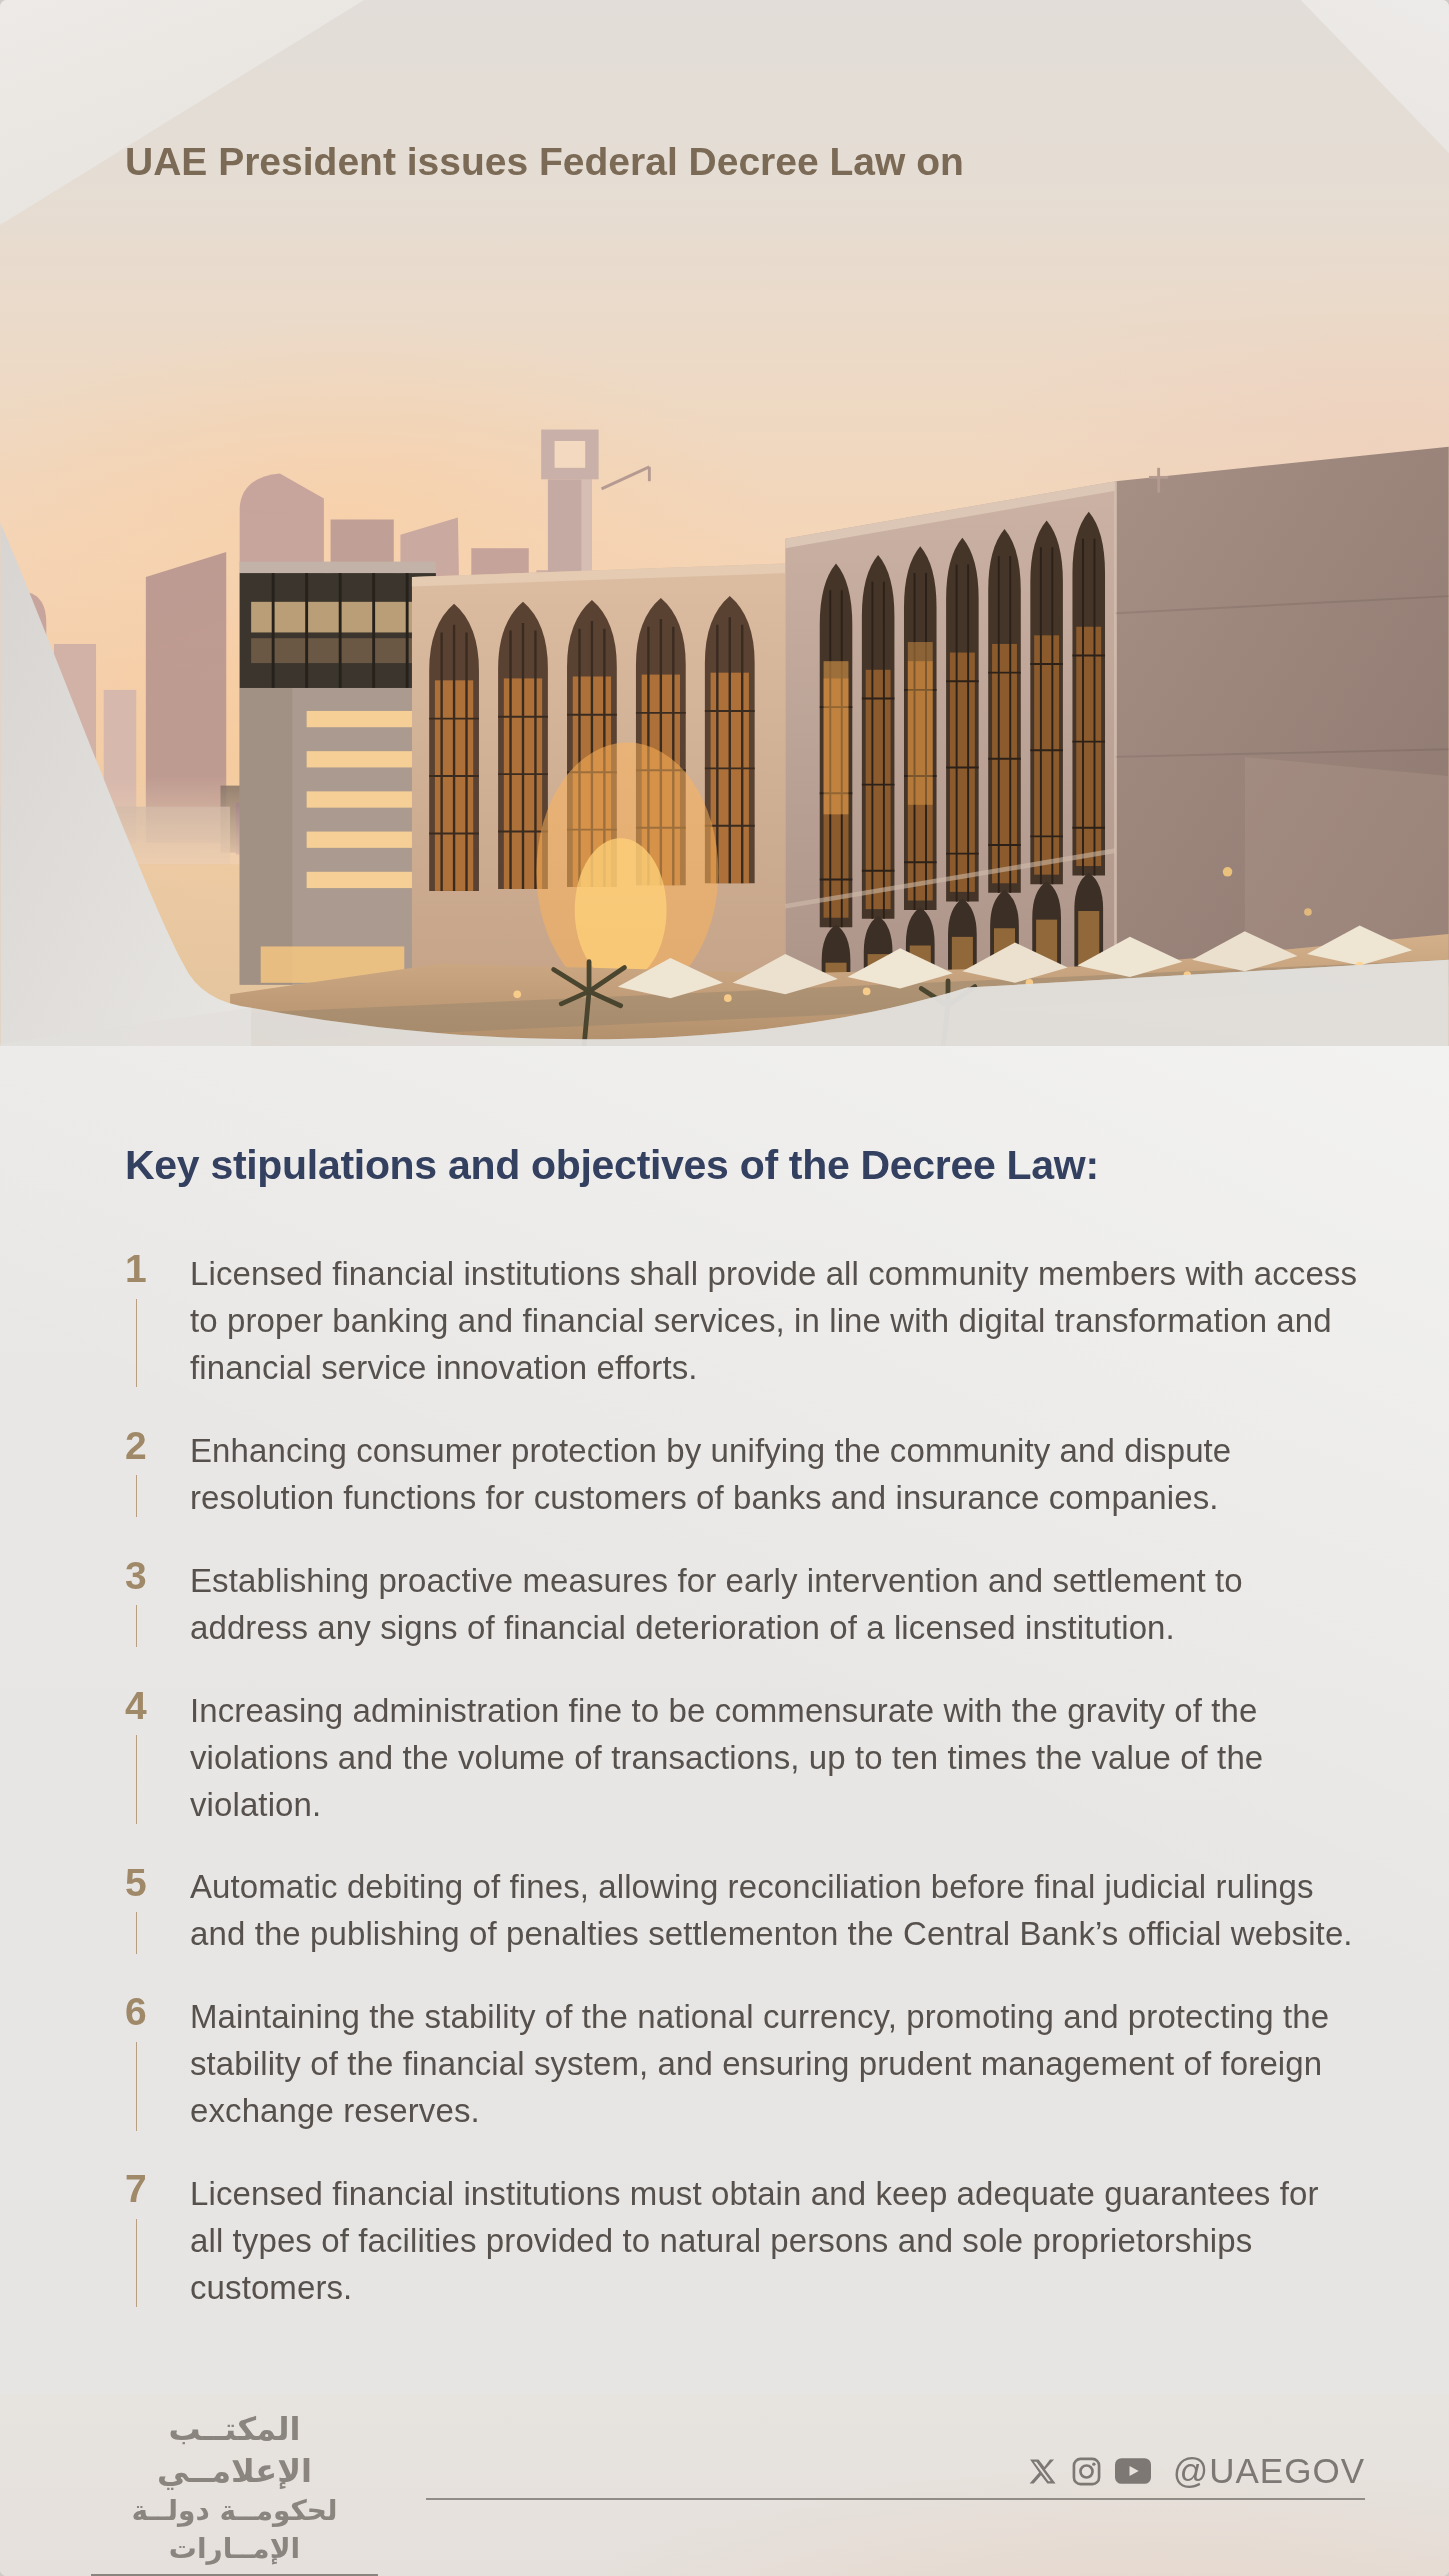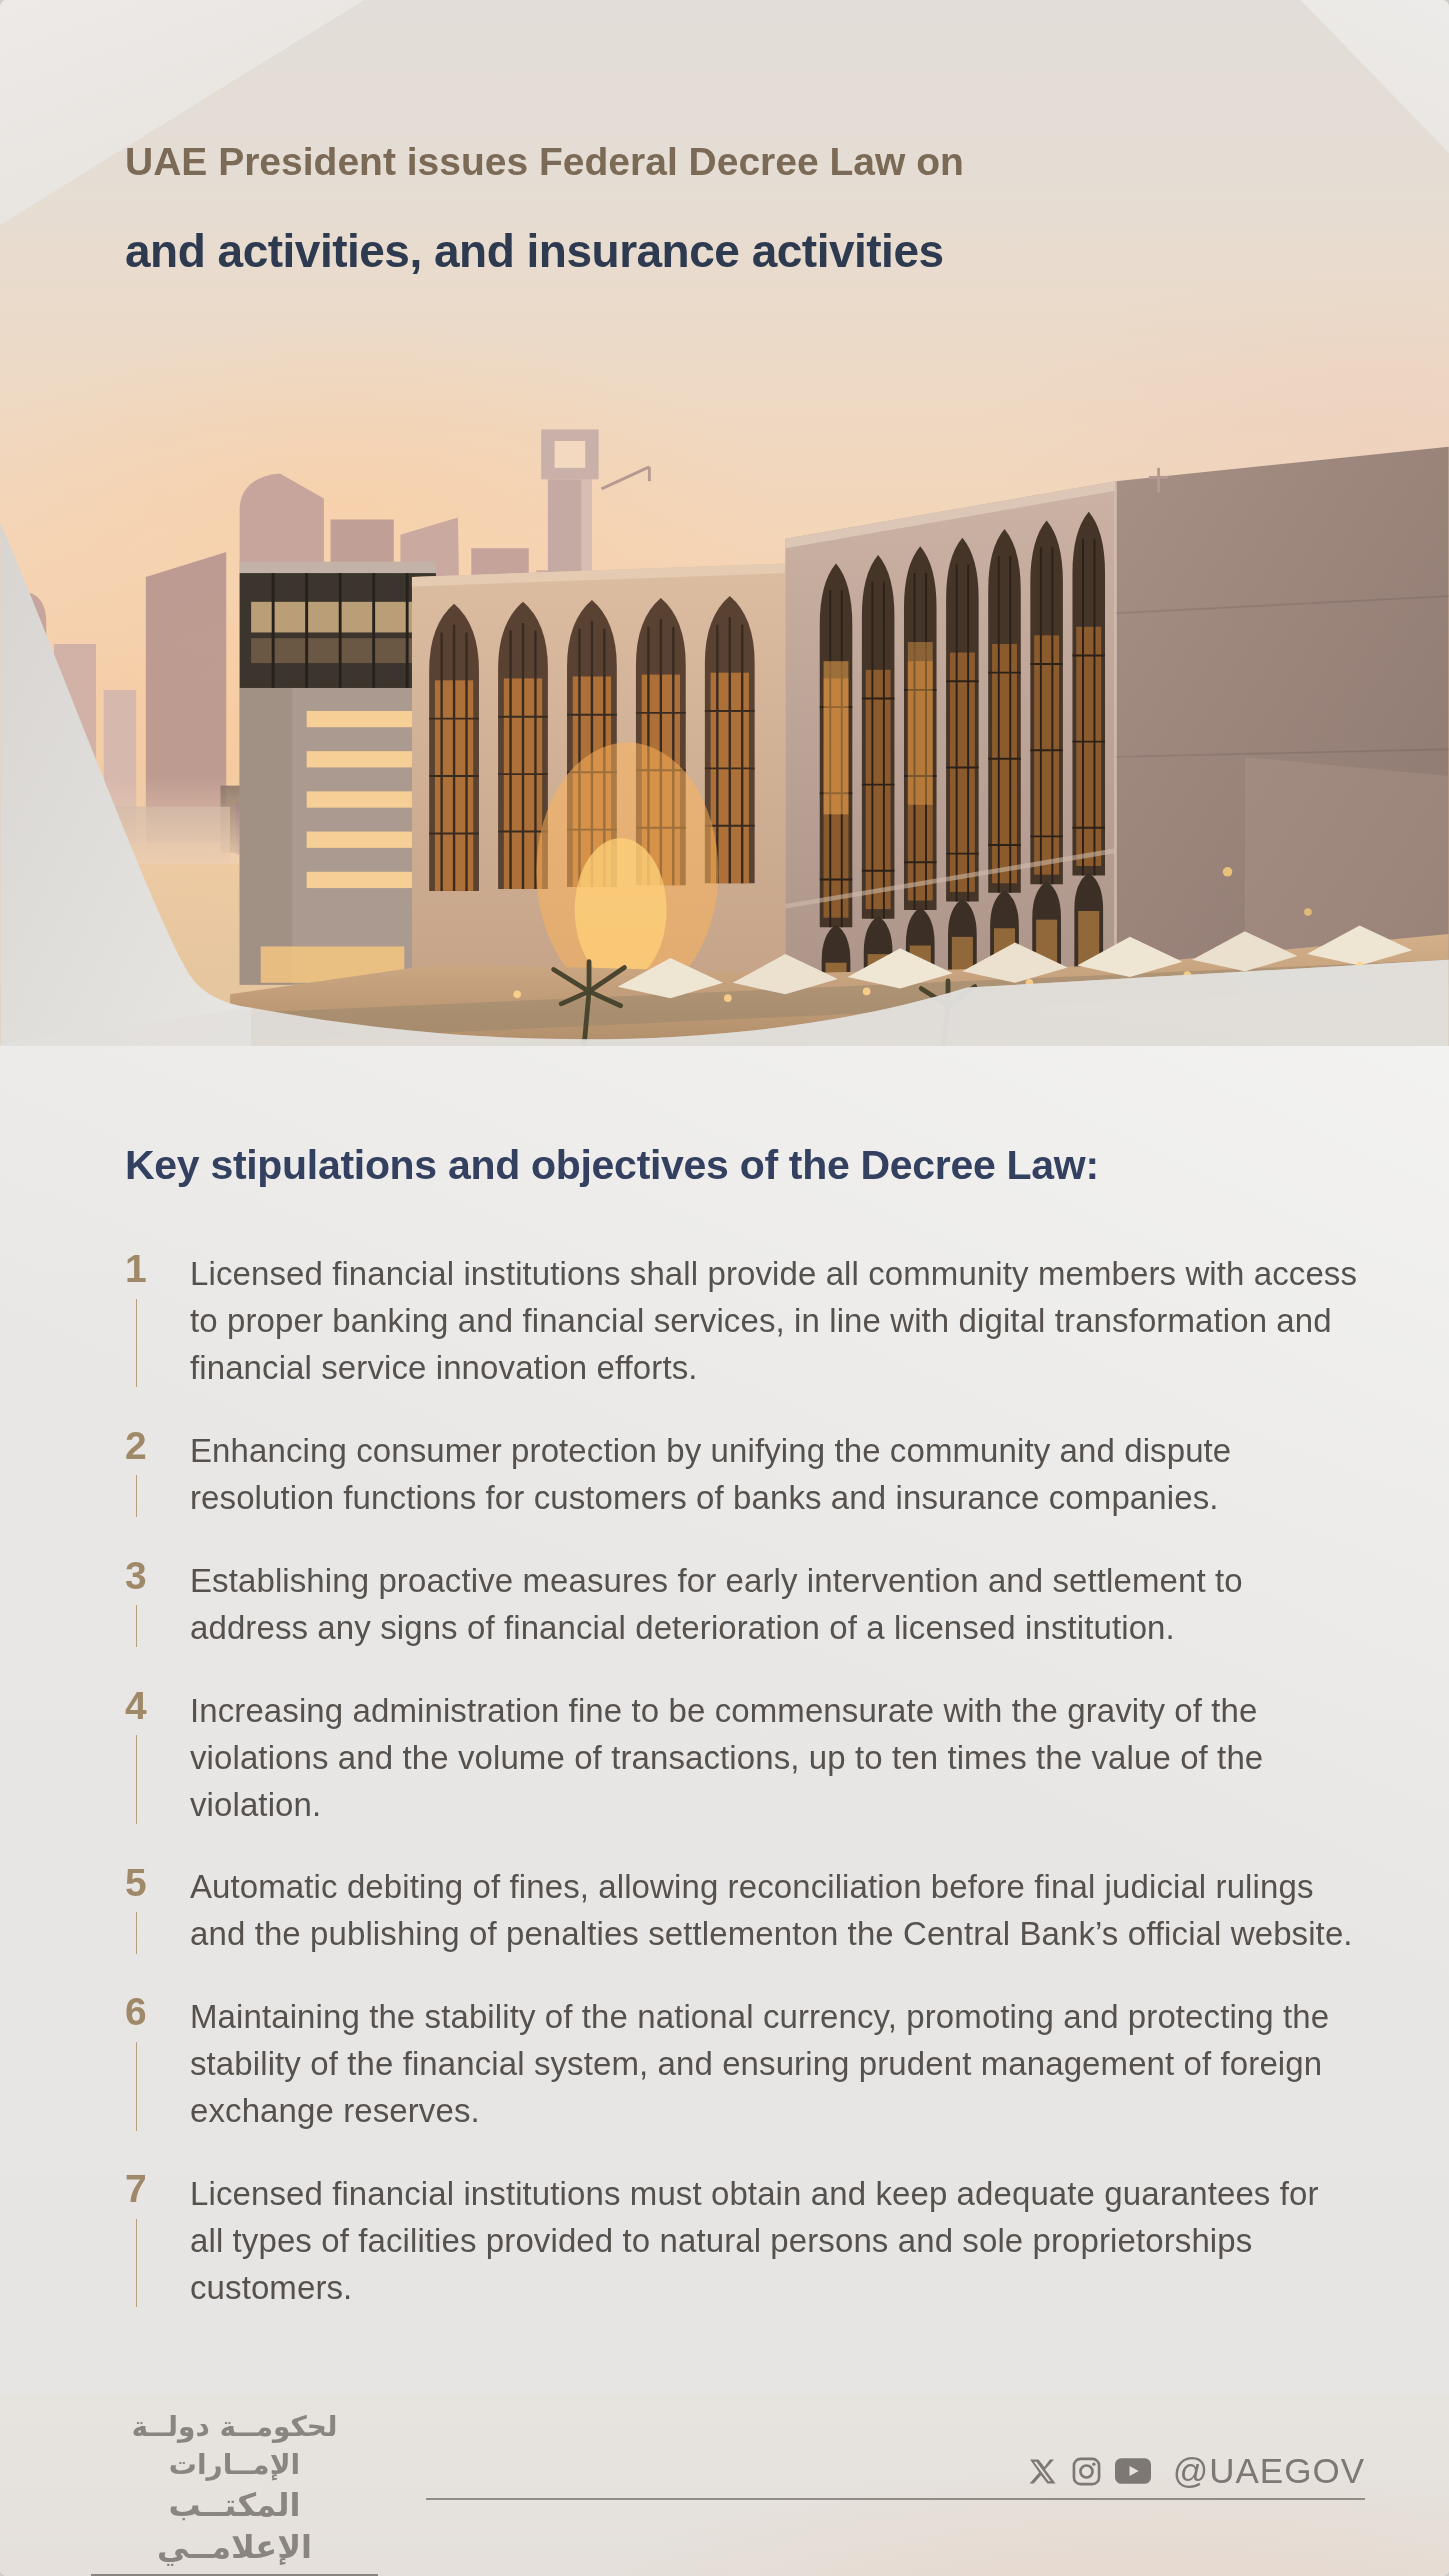--- a/index.html
+++ b/index.html
@@ -293,21 +293,20 @@
       <path d="M0,155 C60,295 150,540 192,618 Q210,656 262,662 L262,702 L0,702 Z" fill="url(#gSwoosh)"></path>
       <path d="M0,700 L262,662 C550,716 820,700 1010,641 L1513,612 L1513,702 L0,702 Z" fill="url(#gBand)"></path>
       <path d="M262,662 C550,716 820,700 1010,641 L1513,612 L1513,702 L0,702 L0,700 Z" fill="#e2e0dd" opacity=".9"></path>
     </svg>
 
     <div class="fold-left"></div>
     <div class="fold-right"></div>
 
     <div class="hero-text">
       <p class="kicker">UAE President issues Federal Decree Law on</p>
-      <p class="title-line">and activities, and insurance activities</p>
     </div>
   </div>
 
   <div class="content">
     <h2 class="section-heading">Key stipulations and objectives of the Decree Law:</h2>
 
     <div class="item">
       <div class="numcol">
           <div class="num">1</div>
           <div class="vline"></div>
@@ -353,22 +352,22 @@
       <div class="numcol">
           <div class="num">7</div>
           <div class="vline"></div>
         </div>
       <p class="itxt">Licensed financial institutions must obtain and keep adequate guarantees for all types of facilities provided to natural persons and sole proprietorships customers.</p>
     </div>
   </div>
 
   <div class="footer">
     <div class="logo">
+      <div class="logo-ar logo-ar1">المكتــب الإعلامــي</div>
       <div class="logo-ar logo-ar2">لحكومــة دولــة الإمــارات</div>
-      <div class="logo-ar logo-ar1">المكتــب الإعلامــي</div>
       <div class="logo-sep"></div>
 
     </div>
     <div class="rule"></div>
     <div class="social">
       <span>
         <svg width="29" height="29" viewBox="0 0 24 24" fill="currentColor">
           <path d="M17.3 2h3.4l-7.4 8.4L22 22h-6.8l-5.3-7-6 7H.5l7.9-9.1L.9 2h7l4.8 6.3L17.3 2zm-1.2 18h1.9L6.1 3.9H4L16.1 20z"></path>
         </svg>
       </span>

